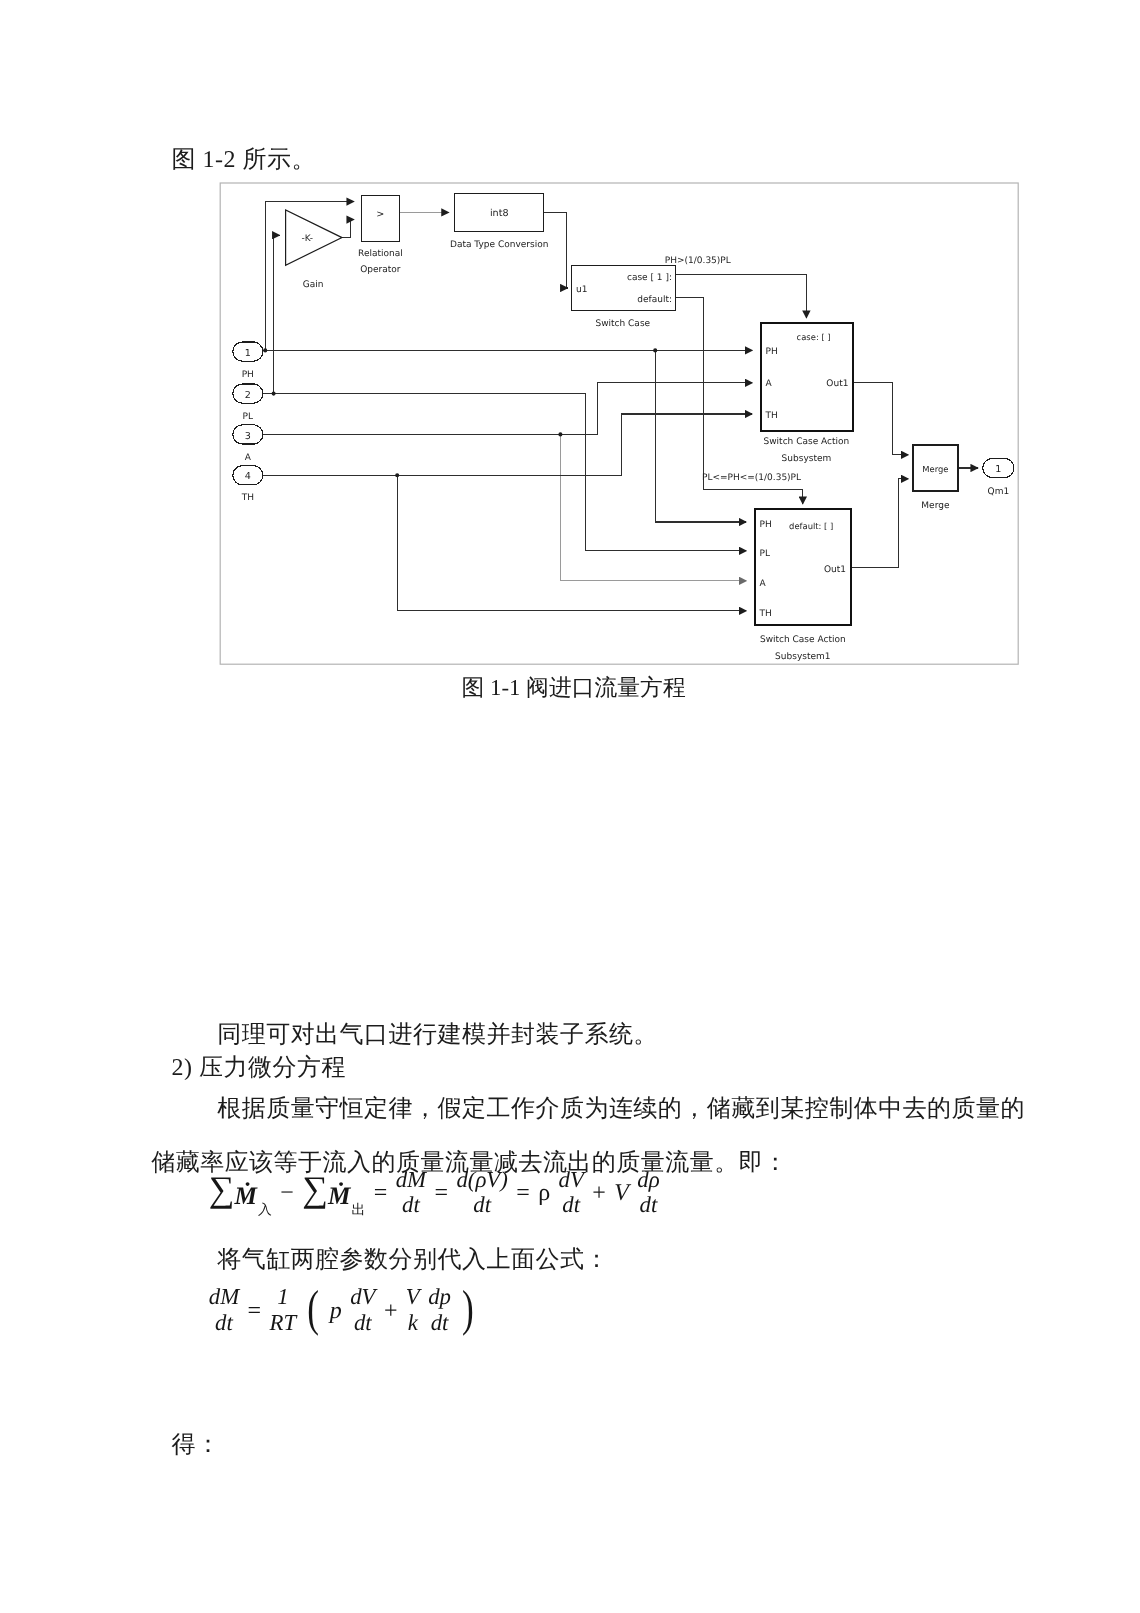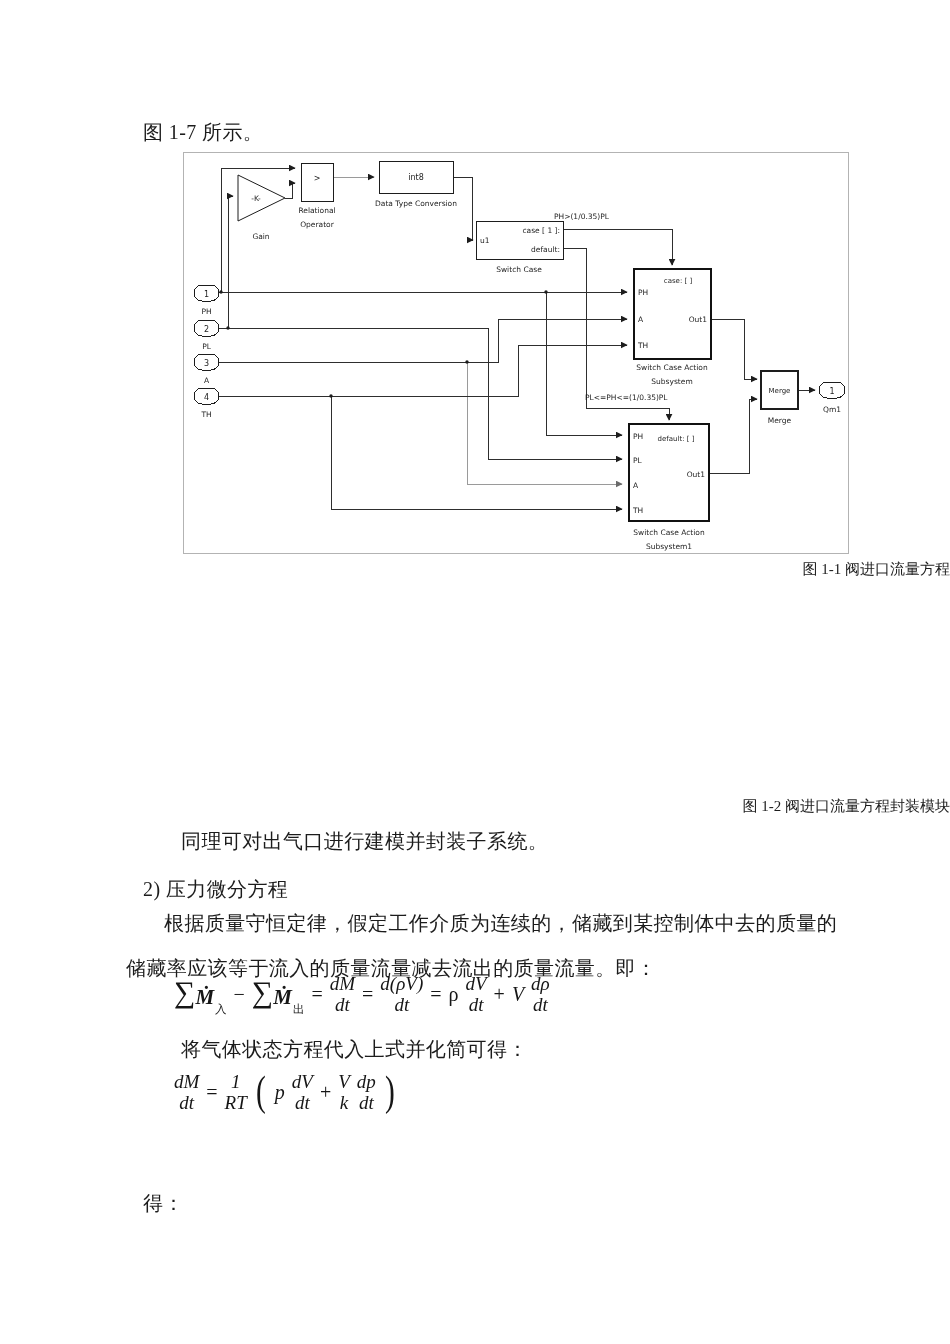--- a/index.html
+++ b/index.html
@@ -1,20 +1,20 @@
 <!DOCTYPE html>
 <html><head>
 <meta charset="utf-8">
 <style>
   html,body{margin:0;padding:0;background:#fff;}
   .page{position:relative;width:950px;height:1344px;background:#fff;overflow:hidden;
         font-family:"Liberation Serif","DejaVu Serif",serif;color:#1c1c1c;}
   .abs{position:absolute;}
   .cn{font-size:20px;letter-spacing:0.4px;white-space:nowrap;}
-  .caption{font-size:15px;text-align:right;white-space:nowrap;}
+  .caption{font-size:19px;text-align:center;white-space:nowrap;}
   
   .frame{left:183px;top:152px;width:664px;height:400px;border:1px solid #b3b3b3;background:#fff;}
   svg text{font-family:"DejaVu Sans","Liberation Sans",sans-serif;fill:#1d1d1d;}
   svg rect, svg .wire{shape-rendering:crispEdges;}
   .blk{fill:#ffffff;stroke:#1d1d1d;stroke-width:1;}
   .blkbold{fill:#ffffff;stroke:#111;stroke-width:1.8;}
   .wire{fill:none;stroke:#2e2e2e;stroke-width:1;}
   .wiregray{stroke:#9a9a9a;}
   .tt{font-size:7.5px;}
   .t8{font-size:8px;}
@@ -32,21 +32,21 @@
   .subs{font-size:11.5px;position:relative;top:9px;margin-left:1px;font-style:normal;}
   .opr{font-size:20px;font-style:normal;}
   .paren{font-size:42px;font-weight:400;font-style:normal;line-height:.85;transform:scaleX(.7);}
   .tsub{font-size:12px;position:relative;top:6px;}
 </style>
 </head>
 <body>
 
 <div class="page">
 
-  <div class="abs cn" style="left:143px;top:119px;">图 1-7 所示。</div>
+  <div class="abs cn" style="left:143px;top:119px;">图 1-2 所示。</div>
 
   <div class="abs frame">
     <svg width="664" height="400" viewBox="0 0 664 400">
       <defs>
         <marker id="ah" viewBox="0 0 10 10" refX="9" refY="5" markerWidth="7" markerHeight="7" orient="auto">
           <path d="M0,0 L10,5 L0,10 z" fill="#1d1d1d"></path>
         </marker>
         <marker id="ahg" viewBox="0 0 10 10" refX="9" refY="5" markerWidth="7" markerHeight="7" orient="auto">
           <path d="M0,0 L10,5 L0,10 z" fill="#6a6a6a"></path>
         </marker>
@@ -160,25 +160,24 @@
       <g>
         <rect class="blk" x="635" y="229" width="26" height="16" rx="8"></rect>
         <text class="t8" x="648" y="240.5" text-anchor="middle">1</text>
         <text class="tt" x="648" y="259" text-anchor="middle">Qm1</text>
       </g>
     </svg>
   </div>
 
   <div class="abs caption" style="left:6px;right:0;top:560px;">图 1-1  阀进口流量方程</div>
 
-  <div class="abs caption" style="left:94px;right:0;top:797px;">图 1-2  阀进口流量方程封装模块</div>
-
-  <div class="abs cn" style="left:181px;top:828px;">同理可对出气口进行建模并封装子系统。</div>
+
+  <div class="abs cn" style="left:181px;top:848px;">同理可对出气口进行建模并封装子系统。</div>
   <div class="abs cn" style="left:143px;top:876px;">2) 压力微分方程</div>
-  <div class="abs cn" style="left:164px;top:910px;">根据质量守恒定律，假定工作介质为连续的，储藏到某控制体中去的质量的</div>
+  <div class="abs cn" style="left:181px;top:910px;">根据质量守恒定律，假定工作介质为连续的，储藏到某控制体中去的质量的</div>
   <div class="abs cn" style="left:126px;top:955px;">储藏率应该等于流入的质量流量减去流出的质量流量。即：</div>
 
   <div class="formula" style="left:174px;top:973px;">
     <span style="display:inline-flex;align-items:baseline;">
       <span class="sum">∑</span>
         <span class="mdot">Ṁ</span>
         <span class="subs">入</span>
     </span>
     <span class="opr">−</span>
     <span style="display:inline-flex;align-items:baseline;">
@@ -203,21 +202,21 @@
       <span>dt</span>
     </span>
     <span class="opr">+</span>
     <span class="it">V</span>
     <span class="frac">
       <span>dρ</span>
       <span>dt</span>
     </span>
   </div>
 
-  <div class="abs cn" style="left:181px;top:1036px;">将气体状态方程代入上式并化简可得：</div>
+  <div class="abs cn" style="left:181px;top:1036px;">将气缸两腔参数分别代入上面公式：</div>
 
   <div class="formula" style="left:174px;top:1071px;">
     <span class="frac">
       <span>dM</span>
       <span>dt</span>
     </span>
     <span class="opr">=</span>
     <span class="frac">
       <span>1</span>
       <span>RT</span>

